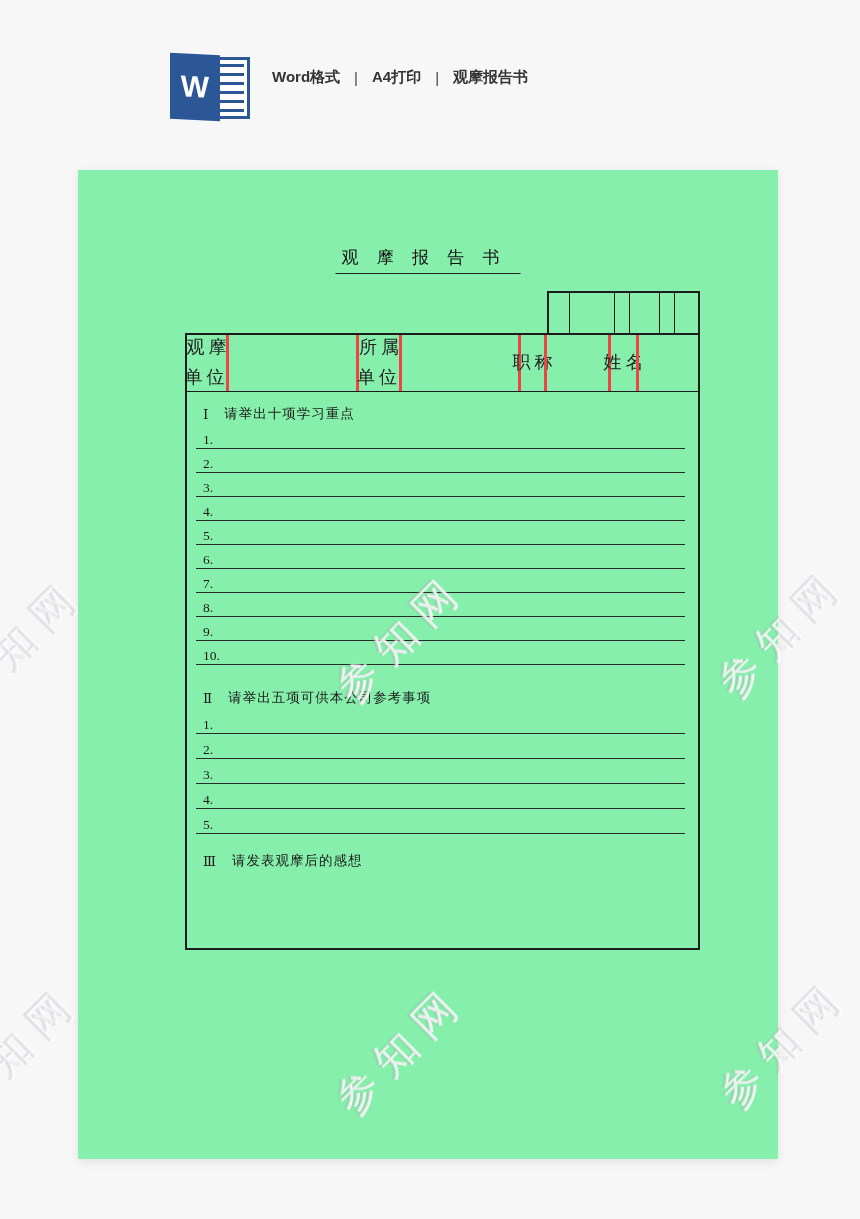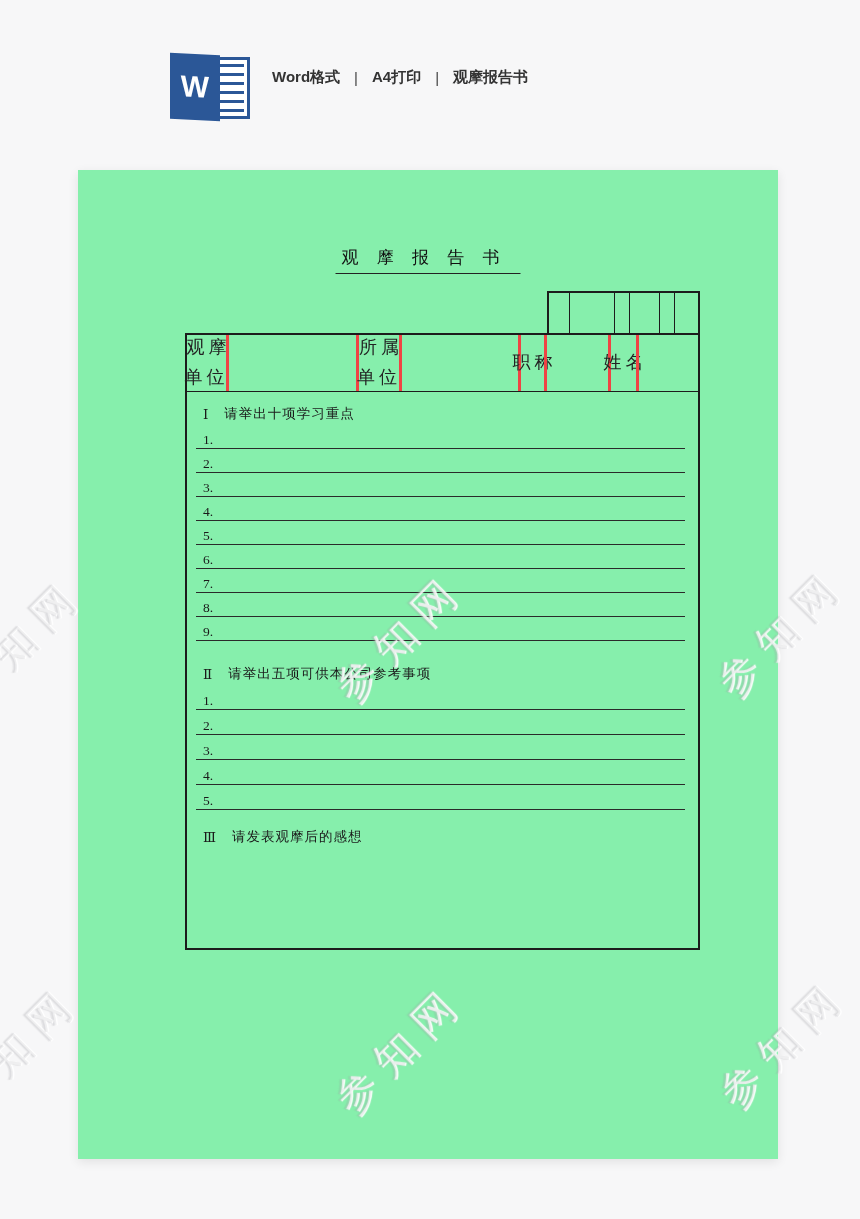--- a/index.html
+++ b/index.html
@@ -193,20 +193,23 @@
             </div>
             <div class="form-line">
               <span class="line-num">7.</span>
             </div>
             <div class="form-line">
               <span class="line-num">8.</span>
             </div>
             <div class="form-line">
               <span class="line-num">9.</span>
             </div>
+            <div class="form-line">
+              <span class="line-num">10.</span>
+            </div>
           </div>
       </div>
 
       <div class="section sec-2">
         <div class="section-heading">
           <span class="numeral">Ⅱ</span>
           <span class="heading-text">请举出五项可供本公司参考事项</span>
         </div>
         <div class="section-rows">
             <div class="form-line">

